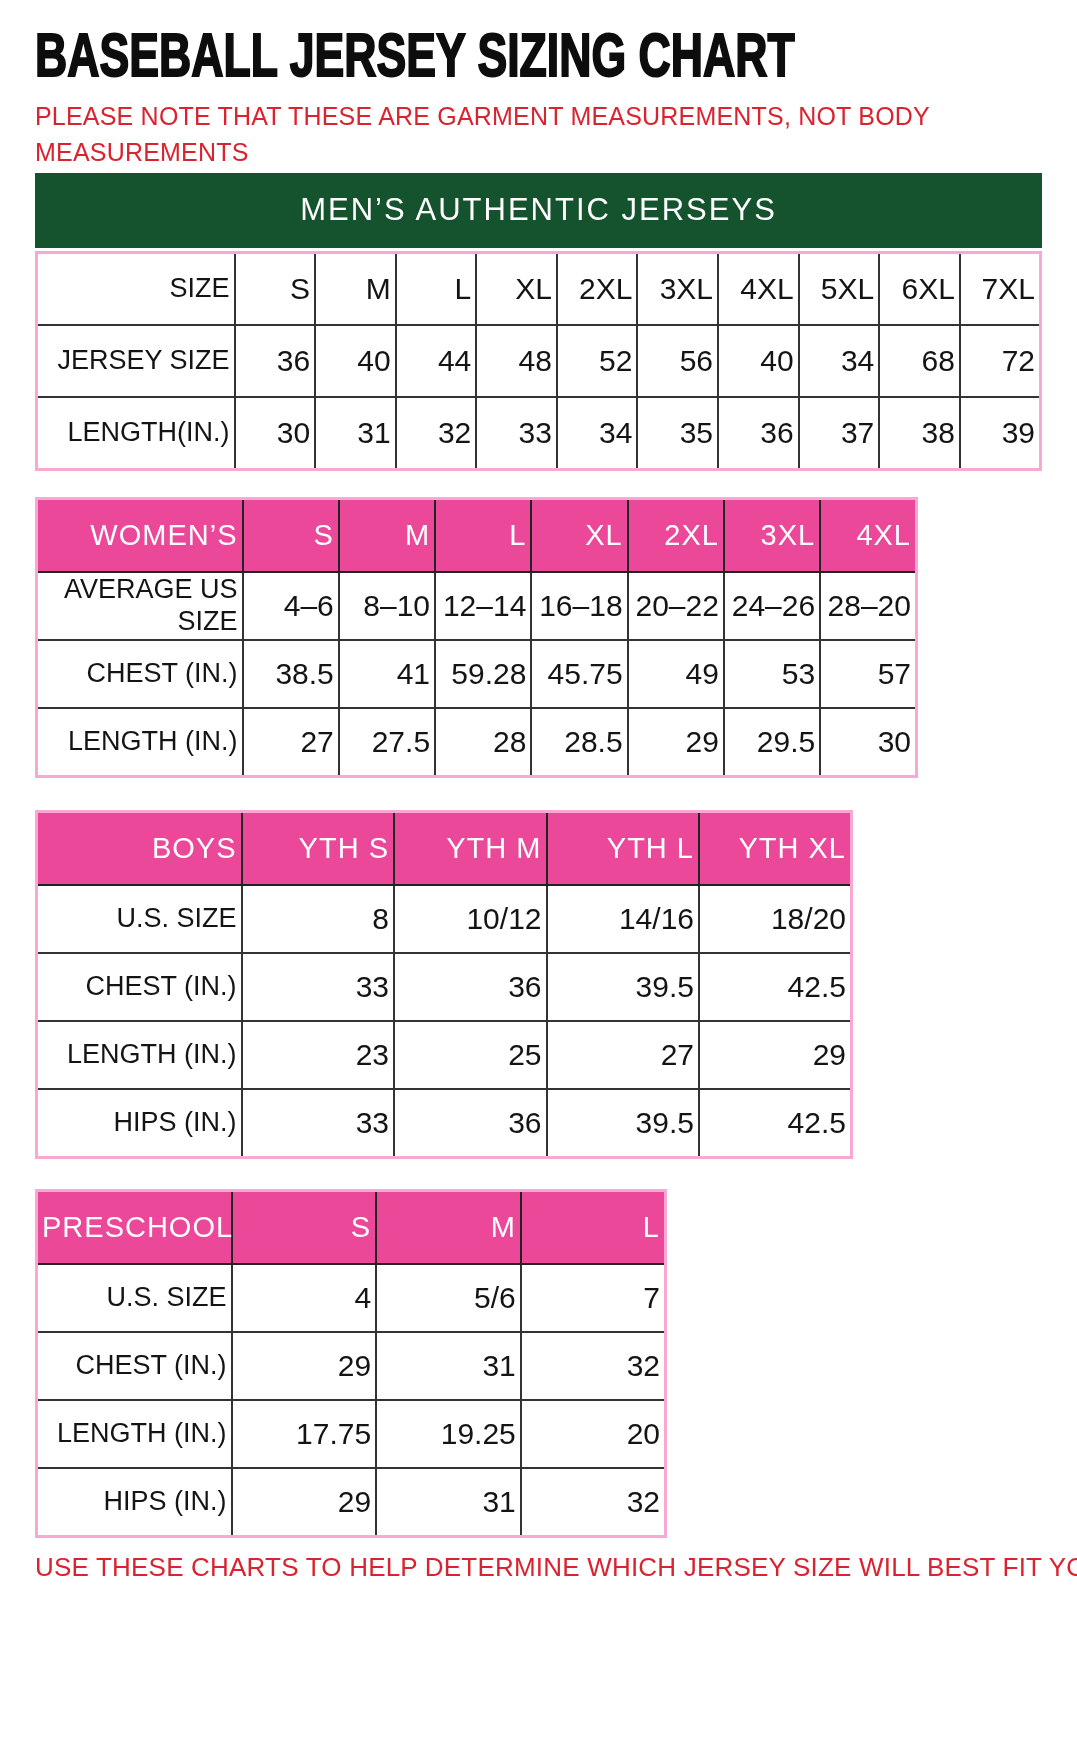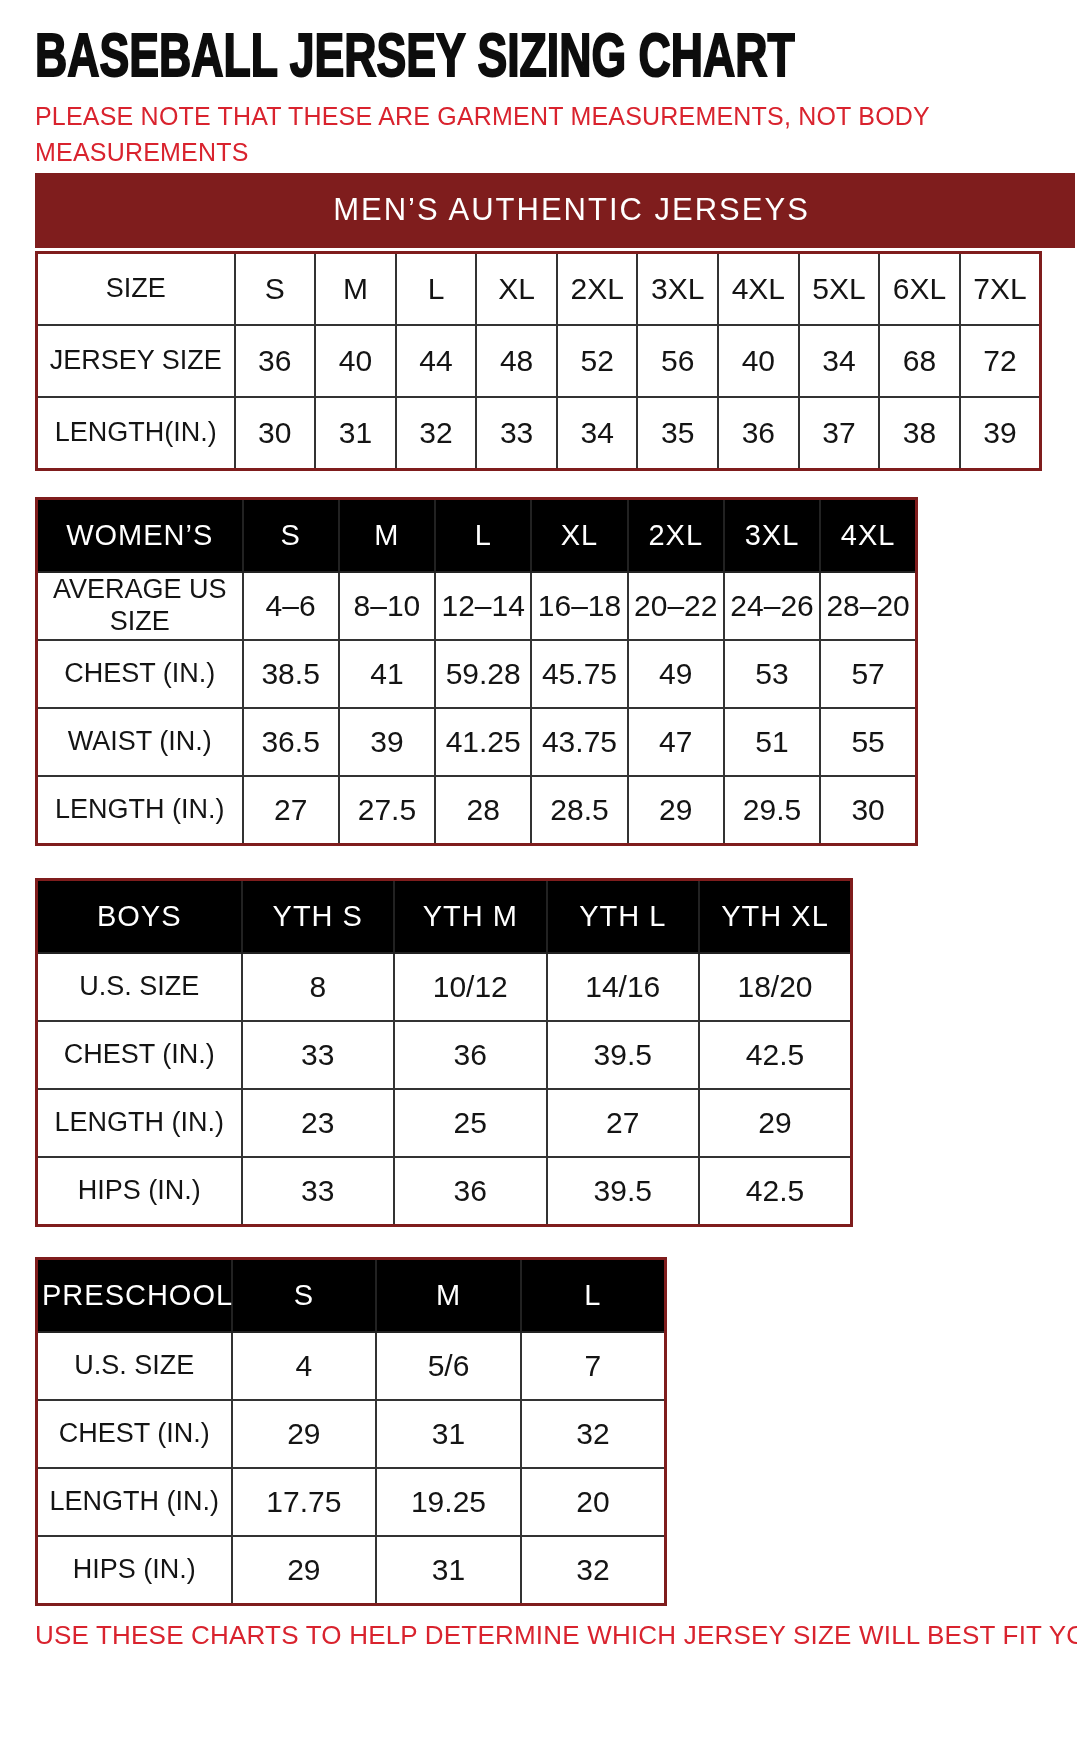--- a/index.html
+++ b/index.html
@@ -31,48 +31,47 @@
     font-size:25px;
     line-height:1.45;
     letter-spacing:0.2px;
     font-weight:400;
   }
 
   
   .banner {
     width:1007px;
     height:75px;
-    background:#7f1d1d;
+    background:#14532d;
     color:#ffffff;
     font-size:31px;
     letter-spacing:2px;
     display:flex;
     align-items:center;
     justify-content:center;
     margin-bottom:3px;
-    padding-left:33px;
   }
 
   
   table.tbl {
     border-collapse:collapse;
     table-layout:fixed;
-    text-align:center;
-    border:3px solid #7f1d1d;
+    text-align:right;
+    border:3px solid #f9a8d4;
   }
   table.tbl td {
     border:2px solid #333;
     font-size:30px;
     color:#141414;
     padding:0 4px;
     vertical-align:middle;
   }
   table.tbl td.lbl { font-size:27px; }
   tr.hdr td {
-    background:#000000;
+    background:#ec4899;
     color:#ffffff;
     font-size:29px;
     letter-spacing:1px;
     border-color:#222;
   }
   tr.hdr td.lbl { font-size:29px; }
 
   table.mens      { width:1007px; margin-bottom:26px; }
   table.mens td   { height:70px; }
   table.womens    { width:883px;  margin-bottom:32px; }
@@ -200,30 +199,20 @@
         <td class="lbl">CHEST (IN.)</td>
         <td>38.5</td>
         <td>41</td>
         <td>59.28</td>
         <td>45.75</td>
         <td>49</td>
         <td>53</td>
         <td>57</td>
       </tr>
       <tr>
-        <td class="lbl">WAIST (IN.)</td>
-        <td>36.5</td>
-        <td>39</td>
-        <td>41.25</td>
-        <td>43.75</td>
-        <td>47</td>
-        <td>51</td>
-        <td>55</td>
-      </tr>
-      <tr>
         <td class="lbl">LENGTH (IN.)</td>
         <td>27</td>
         <td>27.5</td>
         <td>28</td>
         <td>28.5</td>
         <td>29</td>
         <td>29.5</td>
         <td>30</td>
       </tr>
     </tbody>

